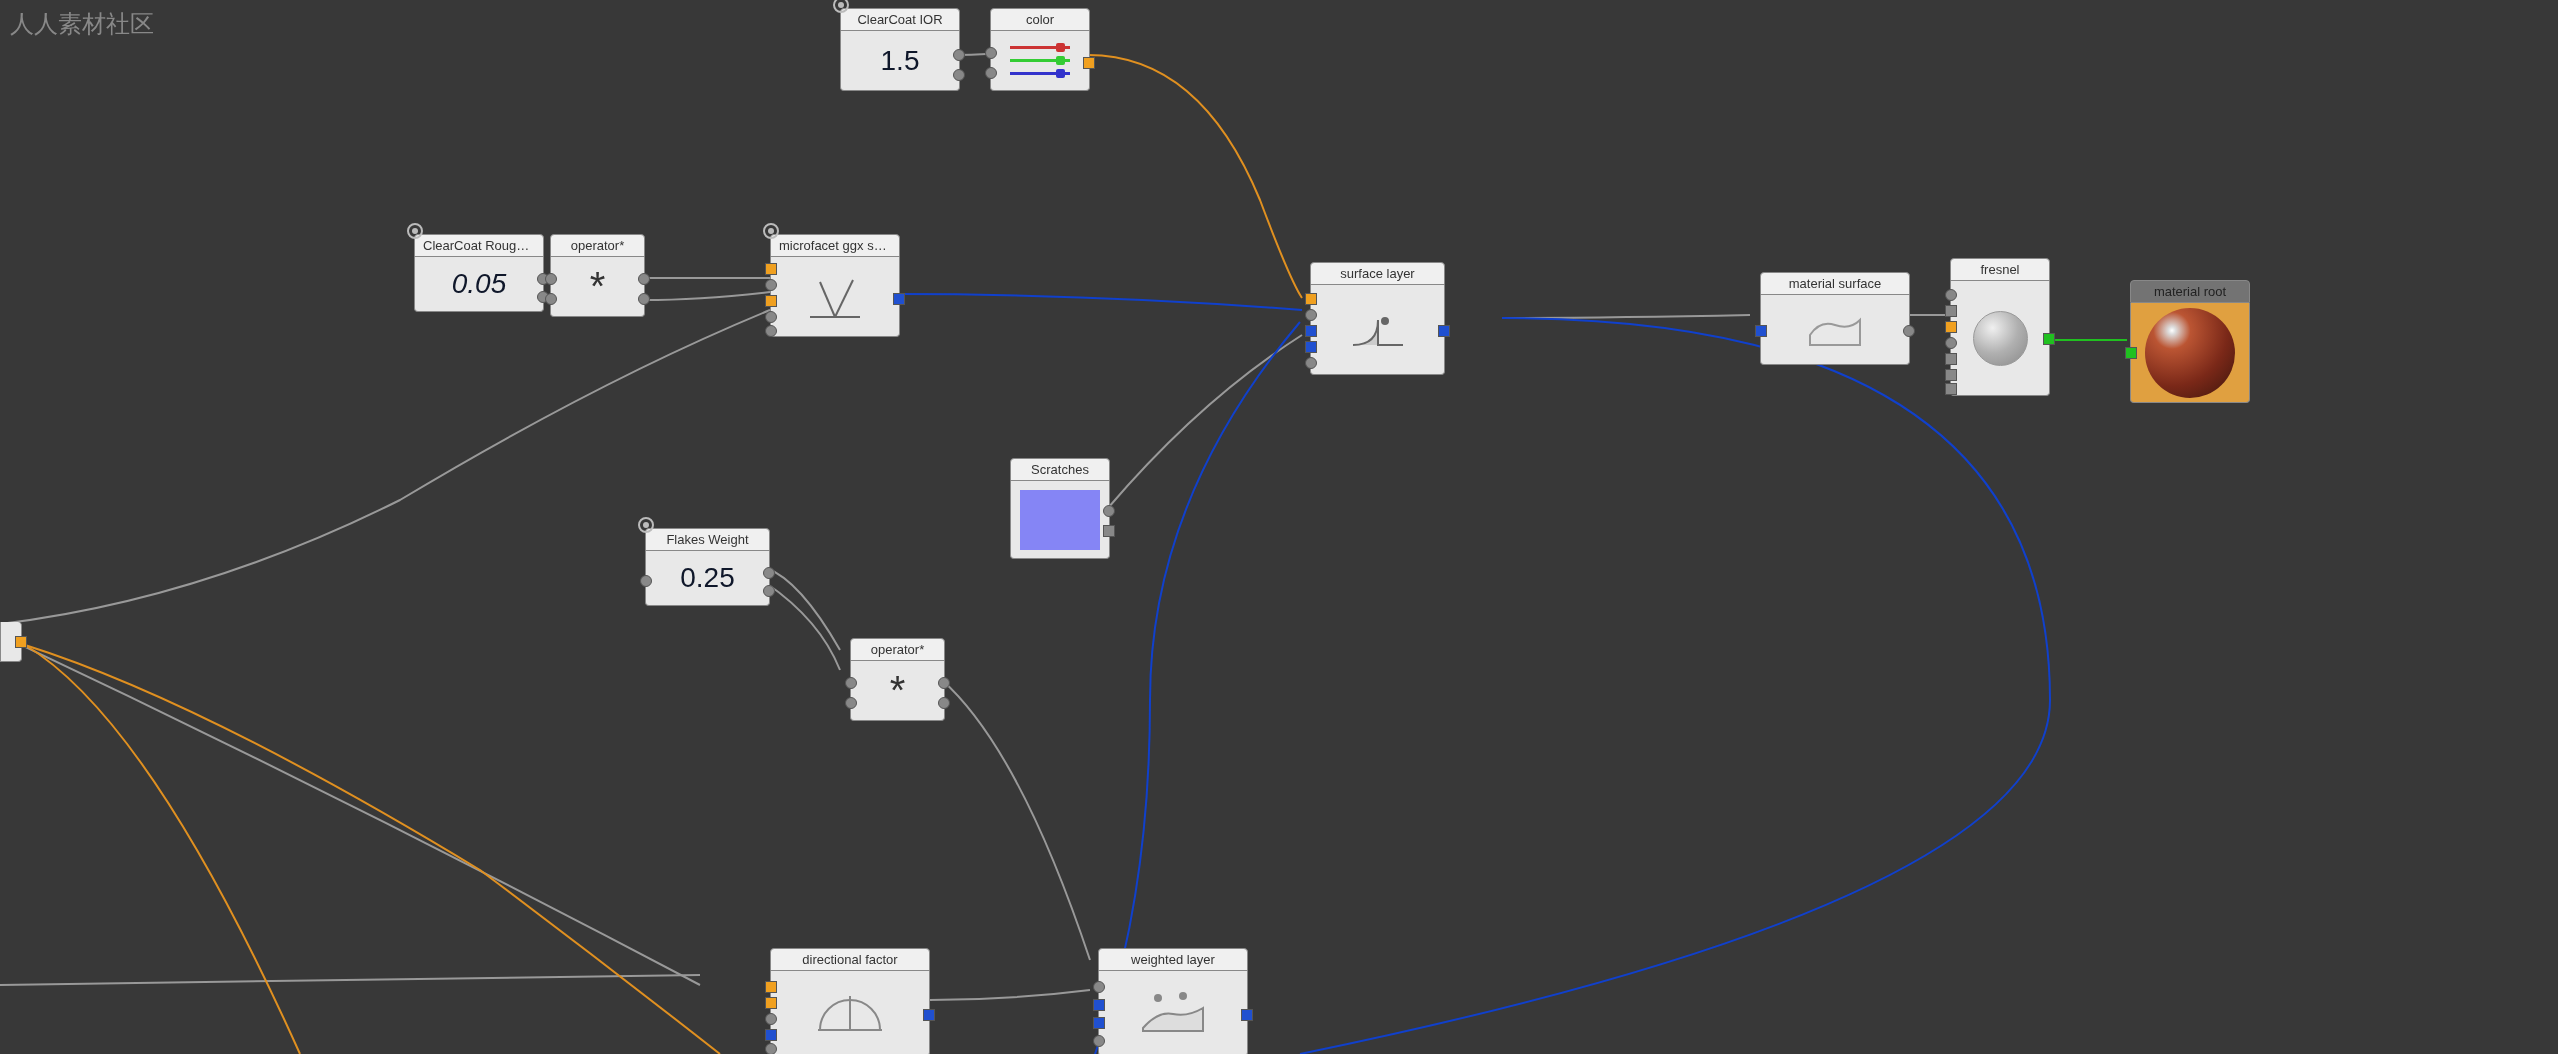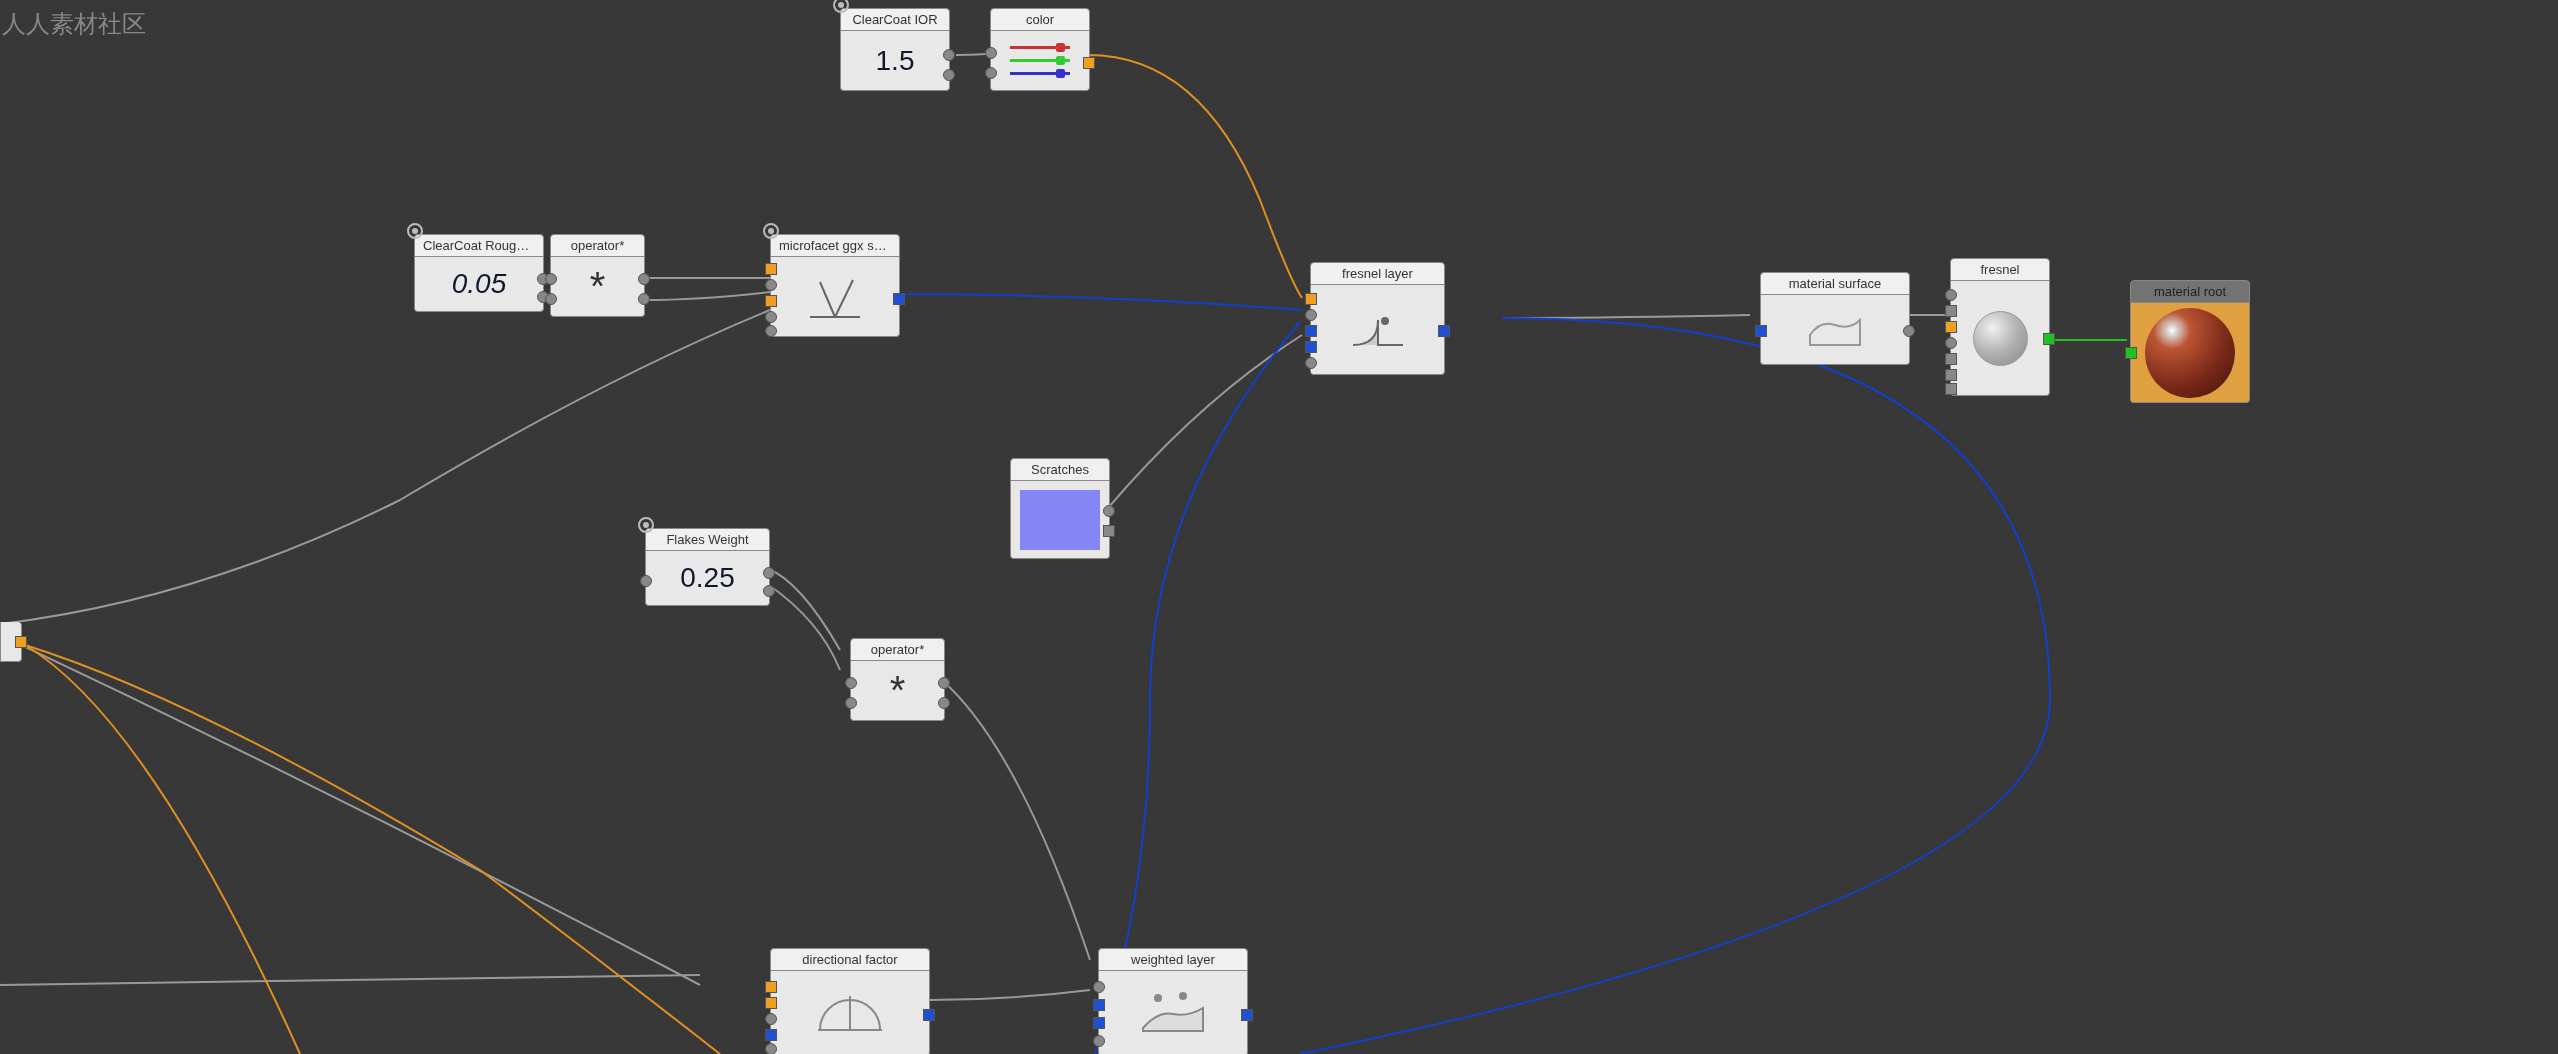--- a/index.html
+++ b/index.html
@@ -7,21 +7,21 @@
   width: 2558px;
   height: 1054px;
   background: #383838;
   font-family: Arial, sans-serif;
   position: relative;
   overflow: hidden;
 }
 .watermark {
   position: absolute;
   top: 8px;
-  left: 2px;
+  left: 10px;
   color: #888;
   font-size: 24px;
   z-index: 100;
 }
 svg.connections {
   position: absolute;
   top: 0;
   left: 0;
   width: 2558px;
   height: 1054px;
@@ -151,21 +151,21 @@
   <path d="M 25 645 Q 200 700 480 870 Q 600 960 720 1054" stroke="#e09020" stroke-width="2" fill="none"></path>
   <path d="M 25 645 Q 150 720 300 1054" stroke="#e09020" stroke-width="2" fill="none"></path>
 
   <path d="M 895 294 Q 1100 294 1302 310" stroke="#1040cc" stroke-width="2" fill="none"></path>
   <path d="M 1300 322 Q 1150 500 1150 700 Q 1150 900 1095 1054" stroke="#1040cc" stroke-width="2" fill="none"></path>
   <path d="M 1502 318 Q 2050 318 2050 700 Q 2050 900 1300 1054" stroke="#1040cc" stroke-width="2" fill="none"></path>
 
   <path d="M 2046 340 L 2127 340" stroke="#20c020" stroke-width="2" fill="none"></path>
 </svg>
 
-<div class="node" style="left:840px; top:8px; width:110px;">
+<div class="node" style="left:840px; top:8px; width:120px;">
   <svg class="marker">
       <circle cx="9" cy="9" r="7" fill="none" stroke="#bbb" stroke-width="2"></circle>
       <circle cx="9" cy="9" r="3" fill="#bbb"></circle>
     </svg>
   <div class="node-title">ClearCoat IOR</div>
   <div class="node-body" style="height:60px;">
     <span class="big-value">1.5</span>
     <div class="port circle" style="right:-6px; top:18px;"></div>
     <div class="port circle" style="right:-6px; top:38px;"></div>
   </div>
@@ -224,21 +224,21 @@
     <svg width="60" height="50">
       <line x1="5" y1="45" x2="55" y2="45" stroke="#666" stroke-width="2"></line>
       <line x1="30" y1="45" x2="15" y2="10" stroke="#666" stroke-width="2"></line>
       <line x1="30" y1="45" x2="48" y2="8" stroke="#666" stroke-width="2"></line>
     </svg>
     <div class="port square blue" style="right:-6px; top:36px;"></div>
   </div>
 </div>
 
 <div class="node" style="left:1310px; top:262px; width:135px;">
-  <div class="node-title">fresnel layer</div>
+  <div class="node-title">surface layer</div>
   <div class="node-body" style="height:90px;">
     <div class="port square orange" style="left:-6px; top:8px;"></div>
     <div class="port circle" style="left:-6px; top:24px;"></div>
     <div class="port square blue" style="left:-6px; top:40px;"></div>
     <div class="port square blue" style="left:-6px; top:56px;"></div>
     <div class="port circle" style="left:-6px; top:72px;"></div>
     <svg width="70" height="50">
       <path d="M 10 40 Q 35 40 35 15 L 35 40 L 60 40" stroke="#666" stroke-width="2" fill="#ccc"></path>
       <circle cx="42" cy="16" r="4" fill="#666"></circle>
     </svg>

